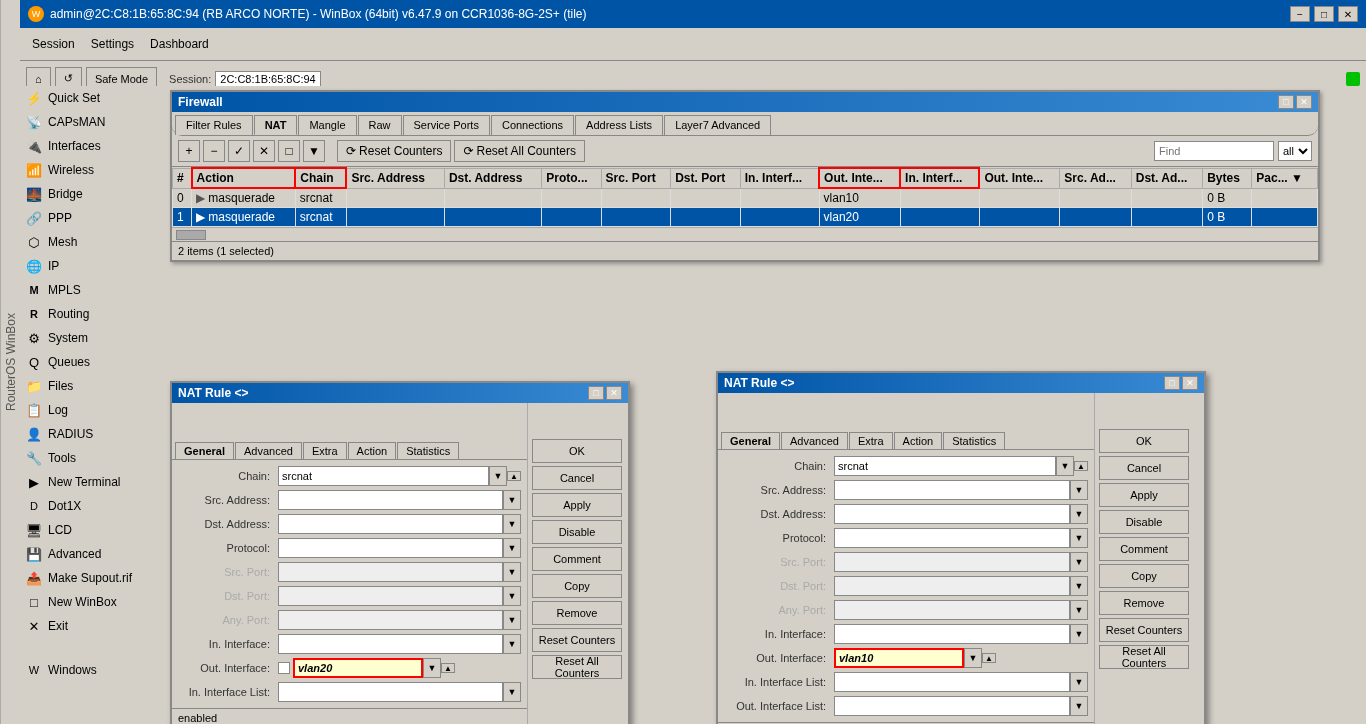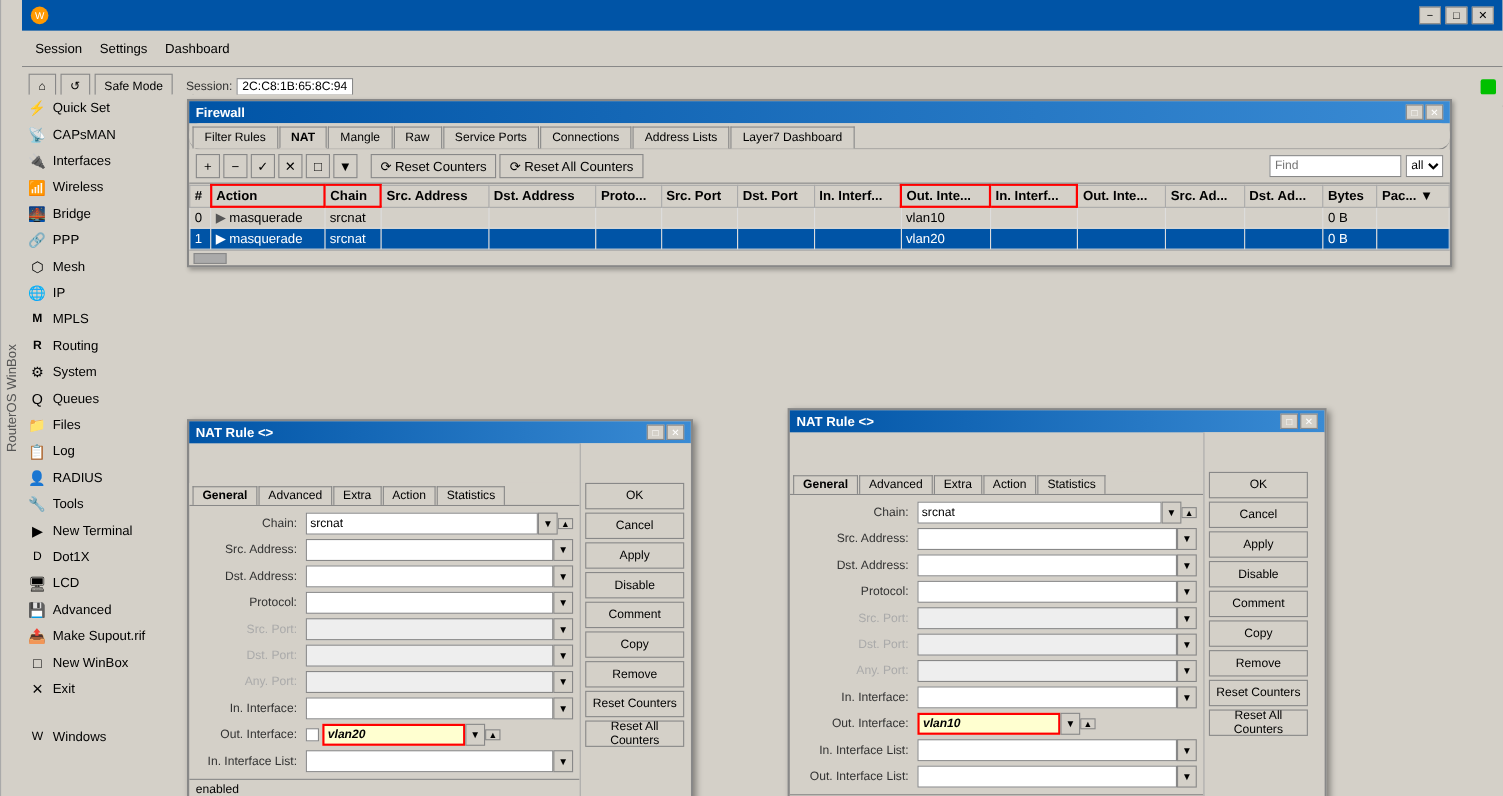--- a/index.html
+++ b/index.html
@@ -91,20 +91,21 @@
 </head>
 <body>
 
 <div class="routeros-label">
   <span>RouterOS WinBox</span>
 </div>
 
 <div class="title-bar" style="margin-left:20px;">
   <div class="title-bar-left">
     <div class="title-bar-icon">W</div>
+    <span class="title-bar-title">admin@2C:C8:1B:65:8C:94 (RB ARCO NORTE) - WinBox (64bit) v6.47.9 on CCR1036-8G-2S+ (tile)</span>
   </div>
   <div class="title-bar-controls">
     <div class="title-bar-btn">−</div>
     <div class="title-bar-btn">□</div>
     <div class="title-bar-btn">✕</div>
   </div>
 </div>
 
 <div class="menu-bar" style="margin-left:20px;">
   <span class="menu-item">Session</span>
@@ -239,21 +240,21 @@
     </div>
 
     <div class="tab-bar">
       <div class="tab">Filter Rules</div>
       <div class="tab active">NAT</div>
       <div class="tab">Mangle</div>
       <div class="tab">Raw</div>
       <div class="tab">Service Ports</div>
       <div class="tab">Connections</div>
       <div class="tab">Address Lists</div>
-      <div class="tab">Layer7 Dashboard</div>
+      <div class="tab">Layer7 Advanced</div>
     </div>
 
     <div class="fw-toolbar">
       <button class="fw-btn">+</button>
       <button class="fw-btn">−</button>
       <button class="fw-btn">✓</button>
       <button class="fw-btn">✕</button>
       <button class="fw-btn">□</button>
       <button class="fw-btn">▼</button>
       <div style="width:6px;"></div>
@@ -331,20 +332,21 @@
             <td></td>
             <td>0 B</td>
             <td></td>
           </tr>
         </tbody>
       </table>
     </div>
     <div class="scrollbar-h">
       <div style="width:30px;height:10px;background:#aaa;margin-left:4px;border:1px solid #888;"></div>
     </div>
+    <div class="fw-status">2 items (1 selected)</div>
   </div>
 
 
   <div class="nat-dialog" style="left:14px; top:295px; width:460px;">
     <div class="window-title">
       <span class="window-title-text">NAT Rule &lt;&gt;</span>
       <div class="window-controls">
         <div class="win-btn">□</div>
         <div class="win-btn">✕</div>
       </div>

